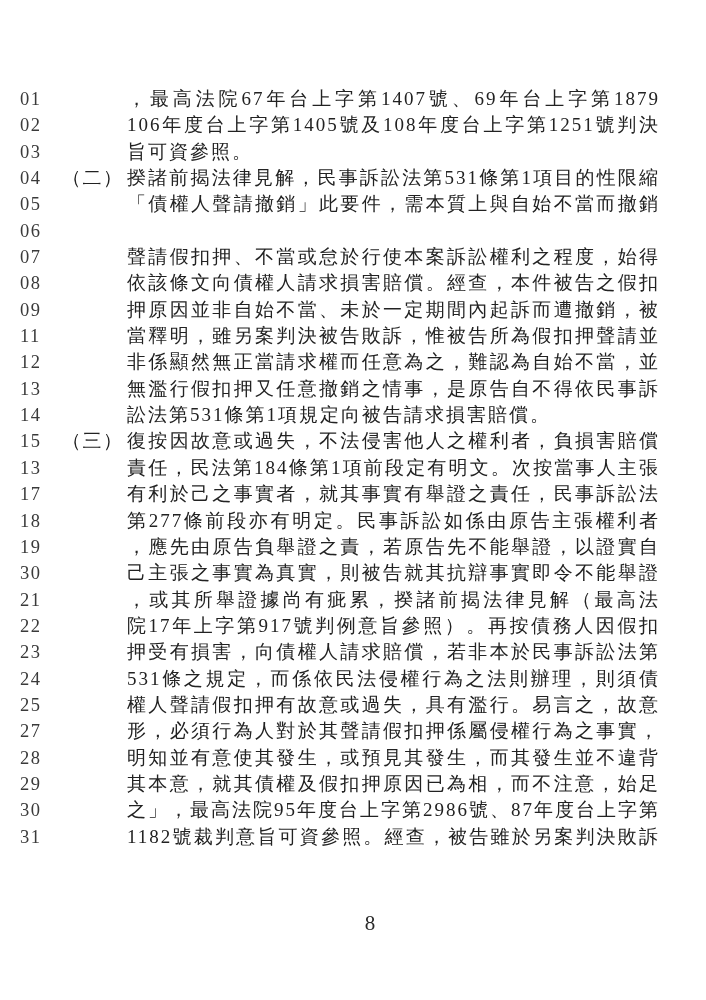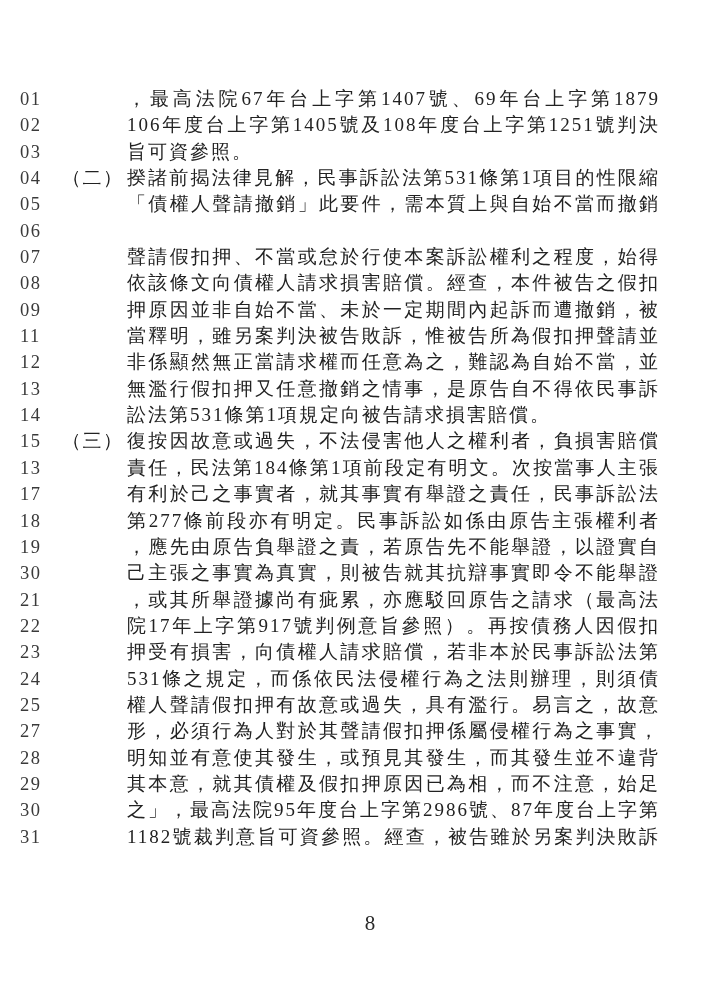--- a/index.html
+++ b/index.html
@@ -174,21 +174,21 @@
 
       <div class="row">
         <span class="num">30</span>
         <span class="marker"></span>
         <span class="text full">己主張之事實為真實，則被告就其抗辯事實即令不能舉證</span>
       </div>
 
       <div class="row">
         <span class="num">21</span>
         <span class="marker"></span>
-        <span class="text full">，或其所舉證據尚有疵累，亦應駁回原告之請求（最高法</span>
+        <span class="text full">，或其所舉證據尚有疵累，揆諸前揭法律見解（最高法</span>
       </div>
 
       <div class="row">
         <span class="num">22</span>
         <span class="marker"></span>
         <span class="text full">院17年上字第917號判例意旨參照）。再按債務人因假扣</span>
       </div>
 
       <div class="row">
         <span class="num">23</span>

